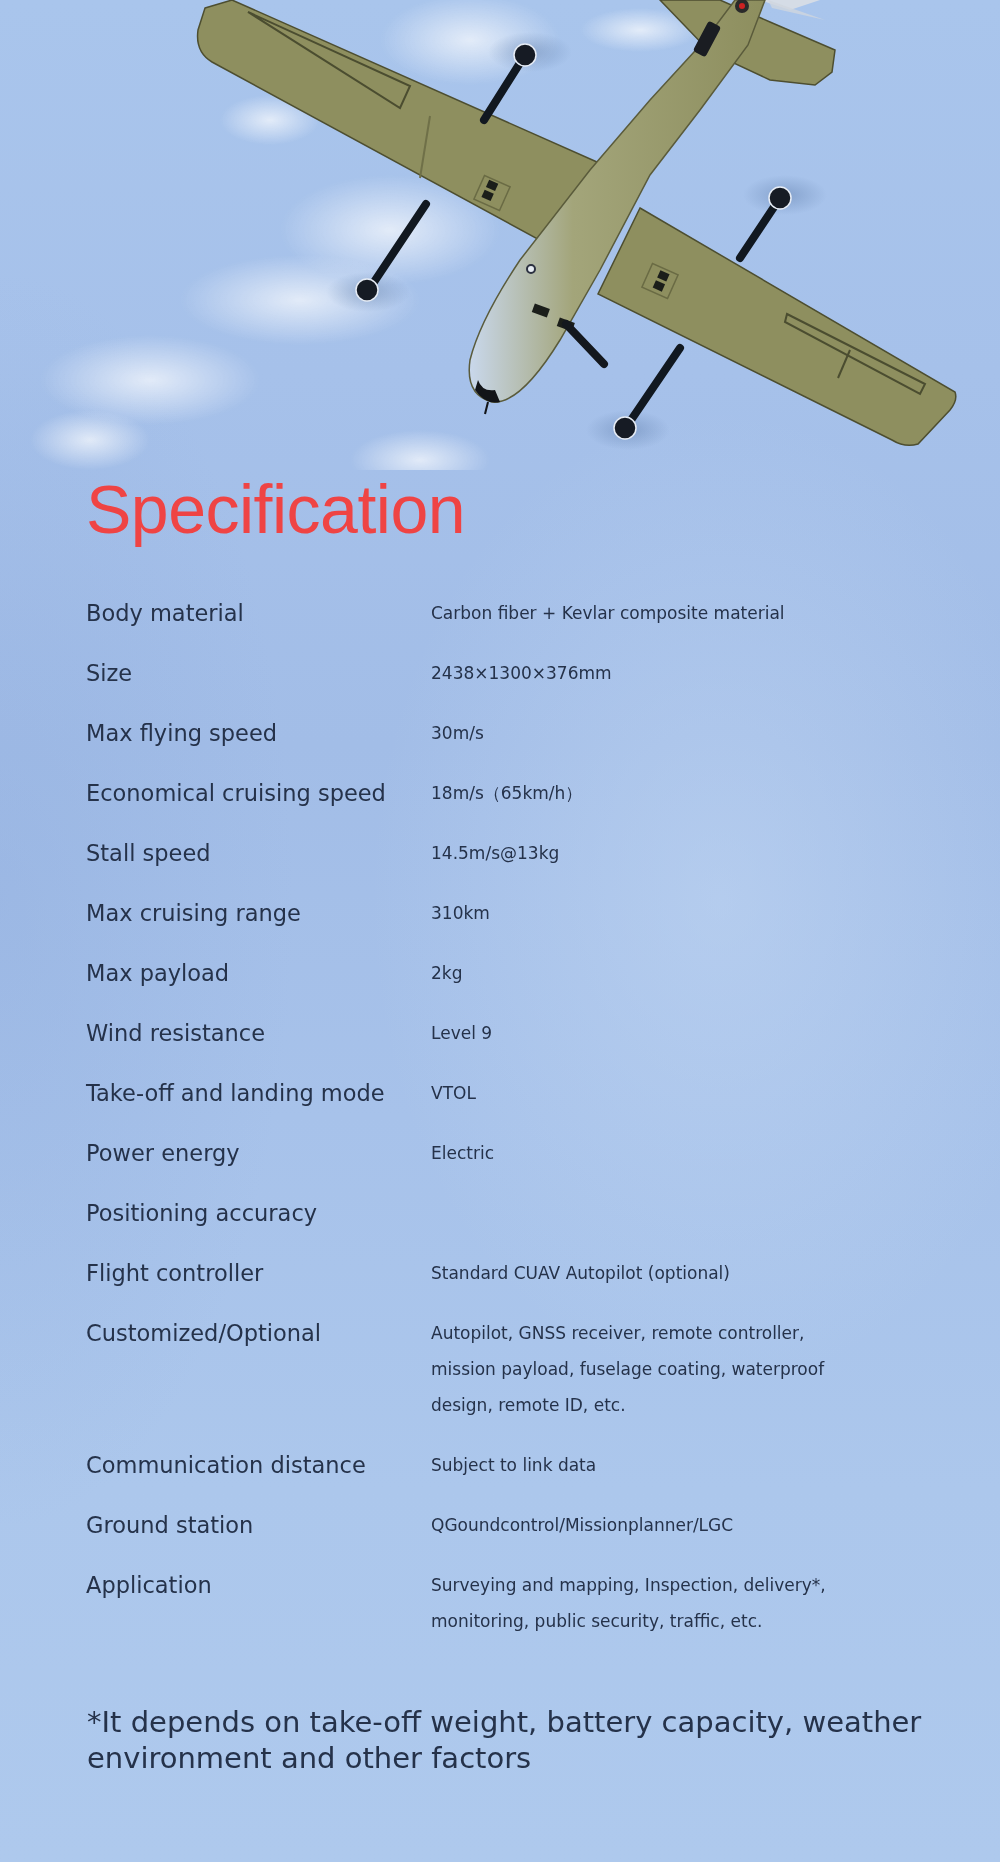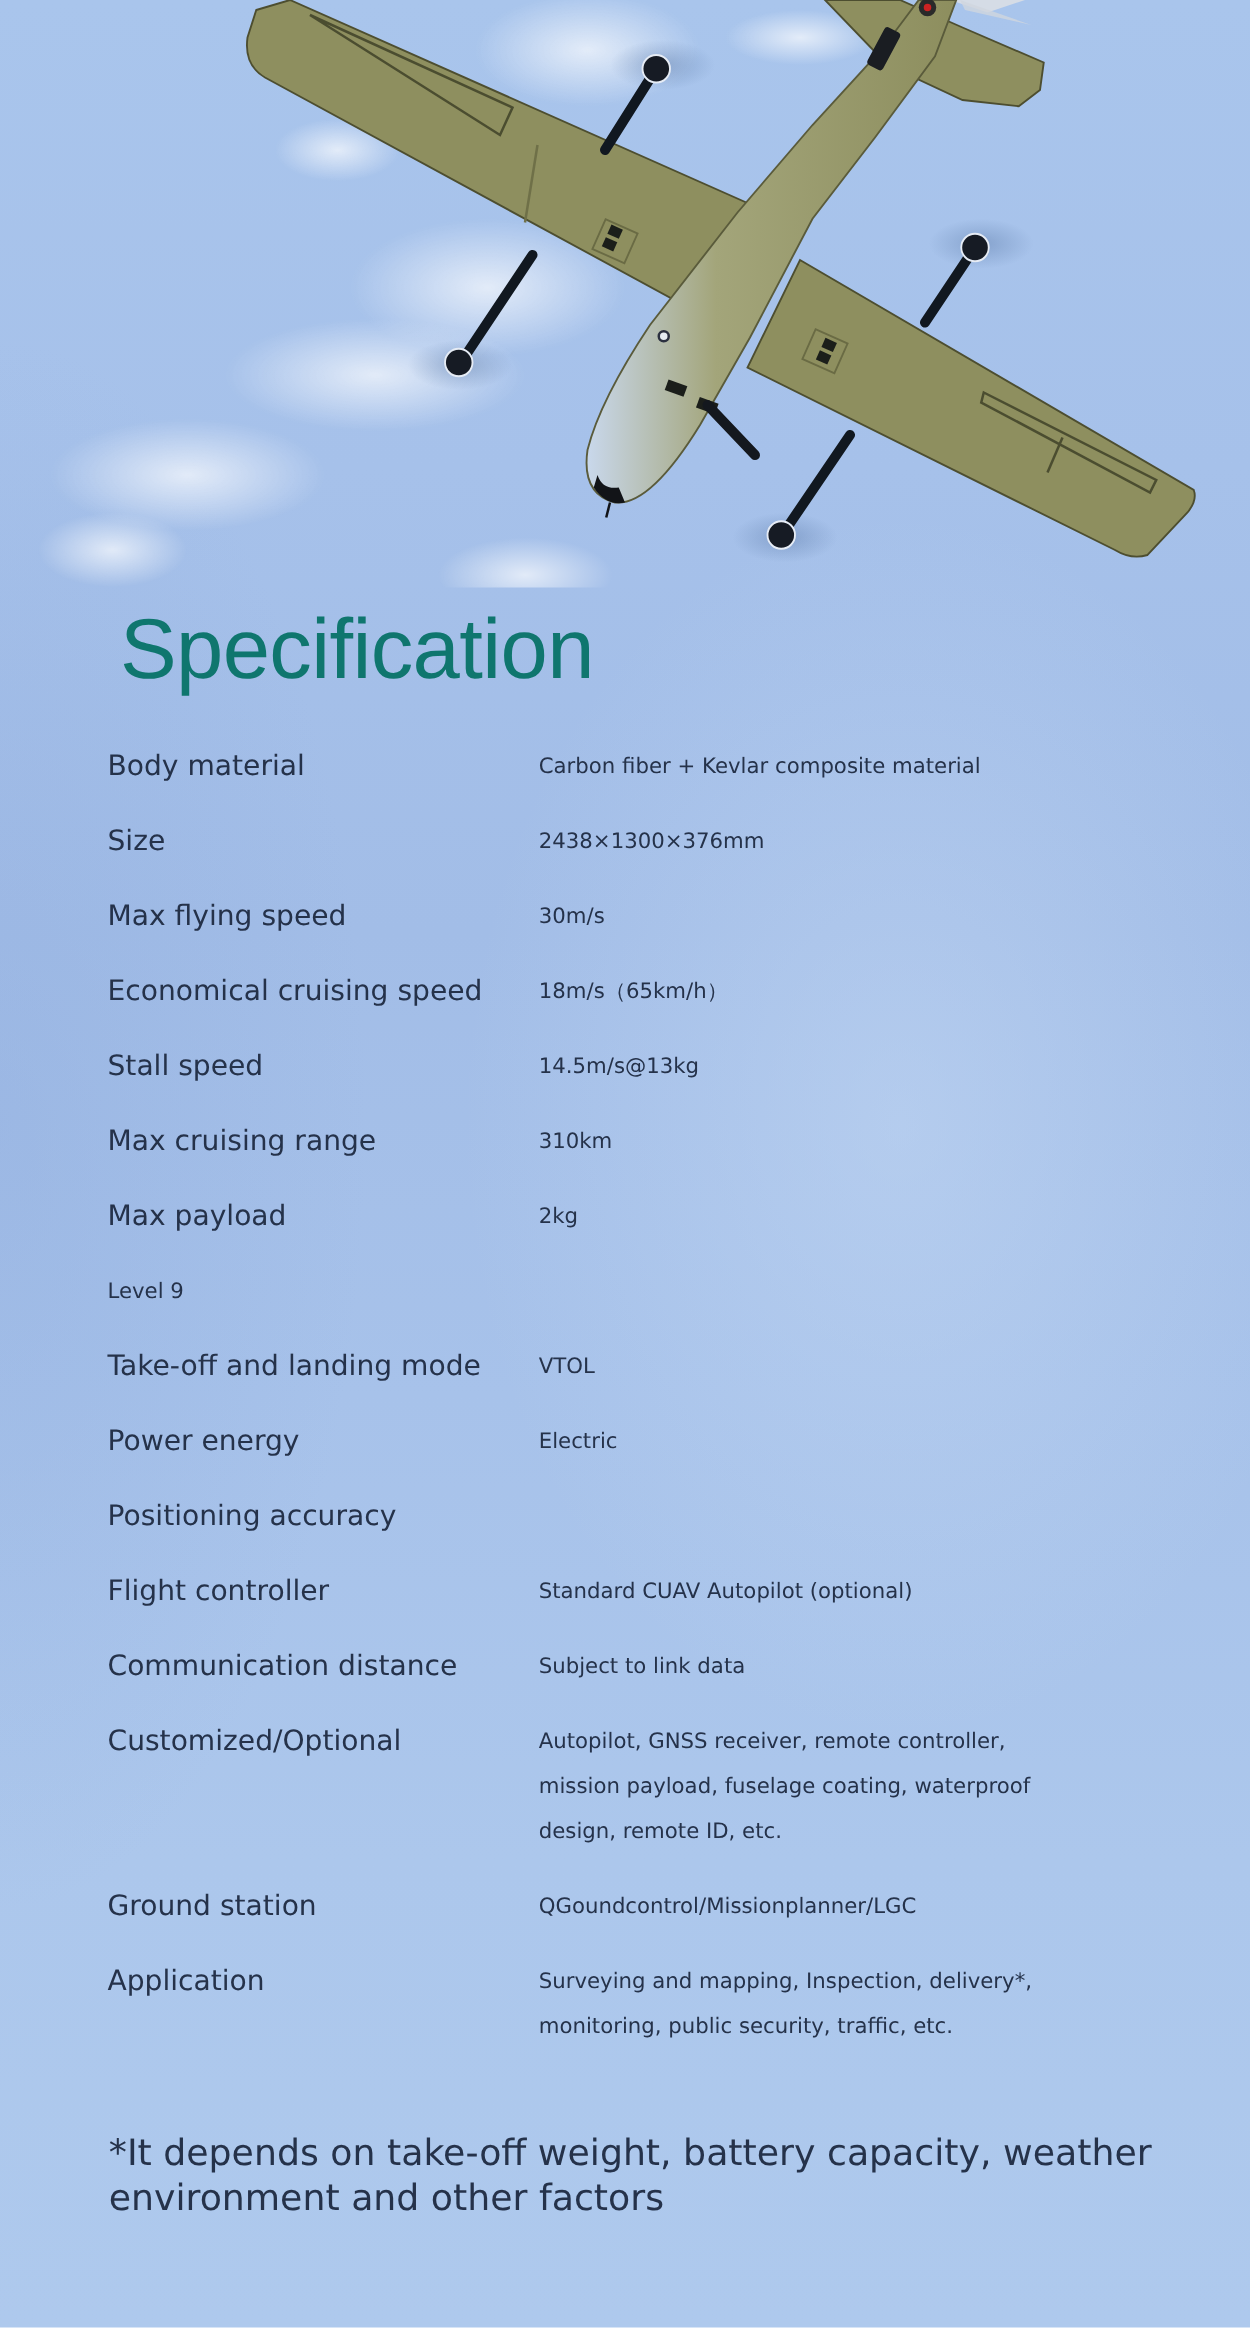--- a/index.html
+++ b/index.html
@@ -18,26 +18,26 @@
       radial-gradient(ellipse 500px 700px at 720px 900px, rgba(200,220,245,0.45), rgba(200,220,245,0) 70%);
     pointer-events: none;
   }
   .hero {
     position: absolute; left: 0; top: 0; width: 1000px; height: 470px;
   }
   .hero svg { position: absolute; left: 0; top: 0; }
   .title {
     position: absolute;
     left: 82px; top: 465px;
-    margin: 14px;
+    margin: 4px;
     font-family: "Liberation Sans", "DejaVu Sans", sans-serif;
     font-weight: 400;
     font-size: 68px;
     line-height: 80px;
-    color: #0f766e;
+    color: #ef4444;
     letter-spacing: -0.5px;
   }
   .specs {
     position: absolute;
     left: 86px; top: 595px;
     width: 880px;
   }
   .row {
     display: flex;
     align-items: flex-start;
@@ -189,20 +189,21 @@
         <span>310km</span>
       </div>
   </div>
   <div class="row">
     <div class="label">Max payload</div>
     <div class="value">
         <span>2kg</span>
       </div>
   </div>
   <div class="row">
+    <div class="label">Wind resistance</div>
     <div class="value">
         <span>Level 9</span>
       </div>
   </div>
   <div class="row">
     <div class="label">Take-off and landing mode</div>
     <div class="value">
         <span>VTOL</span>
       </div>
   </div>
@@ -212,37 +213,37 @@
         <span>Electric</span>
       </div>
   </div>
   <div class="row">
     <div class="label">Positioning accuracy</div>
   </div>
   <div class="row">
     <div class="label">Flight controller</div>
     <div class="value">
         <span>Standard CUAV Autopilot (optional)</span>
-      </div>
-  </div>
-  <div class="row">
-    <div class="label">Communication distance</div>
-    <div class="value">
-        <span>Subject to link data</span>
       </div>
   </div>
   <div class="row">
     <div class="label">Customized/Optional</div>
     <div class="value">
       <span>Autopilot, GNSS receiver, remote controller,</span>
       <span>mission payload, fuselage coating, waterproof</span>
       <span>design, remote ID, etc.</span>
     </div>
   </div>
   <div class="row">
+    <div class="label">Communication distance</div>
+    <div class="value">
+        <span>Subject to link data</span>
+      </div>
+  </div>
+  <div class="row">
     <div class="label">Ground station</div>
     <div class="value">
         <span>QGoundcontrol/Missionplanner/LGC</span>
       </div>
   </div>
   <div class="row">
     <div class="label">Application</div>
     <div class="value">
       <span>Surveying and mapping, Inspection, delivery*,</span>
       <span>monitoring, public security, traffic, etc.</span>

